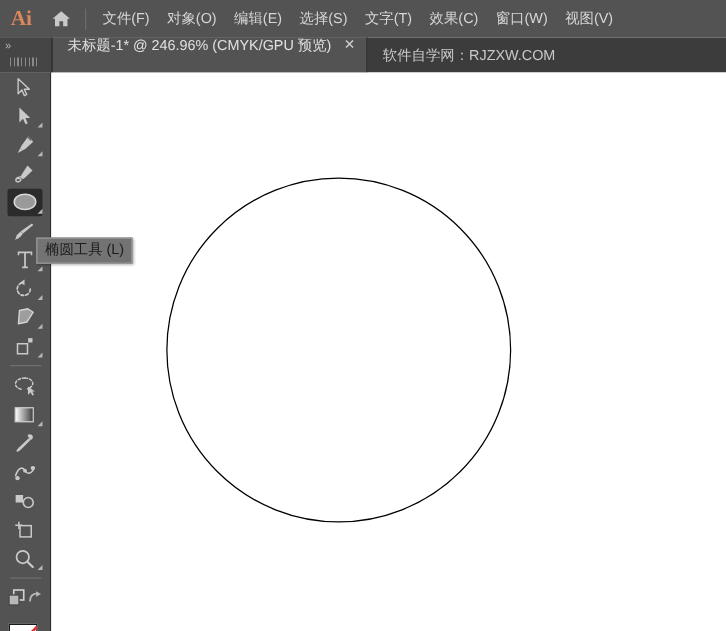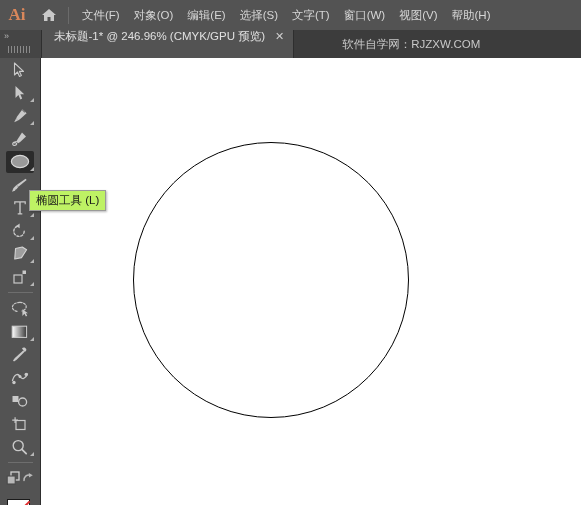--- a/index.html
+++ b/index.html
@@ -119,21 +119,20 @@
     padding: 1px 2px;
     cursor: pointer;
   }
   .watermark-text {
     display: flex;
     align-items: center;
     padding-left: 12px;
     color: #c8c8c8;
     font-size: 11.5px;
     white-space: nowrap;
-    margin-left: 36px;
   }
 
   
   #toolbar {
     position: absolute;
     left: 0; top: 58px;
     width: 41px; height: 447px;
     background: #535353;
     border-right: 1px solid #2e2e2e;
     box-sizing: border-box;
@@ -213,21 +212,21 @@
     border-radius: 50%;
     box-sizing: border-box;
     background: transparent;
   }
 
   
   #tooltip {
     position: absolute;
     left: 29px;
     top: 190px;
-    background: #bef264;
+    background: #737373;
     border: 1px solid #9a9a9a;
     color: #1c1c1c;
     font-size: 11.5px;
     padding: 2px 6px 3px 6px;
     white-space: nowrap;
     box-shadow: 1px 1px 2px rgba(0,0,0,0.28);
     z-index: 50;
     line-height: 14px;
   }
 </style>
@@ -243,23 +242,23 @@
         <path d="M8 1 L15 7 L13 7 L13 13 L9.5 13 L9.5 9 L6.5 9 L6.5 13 L3 13 L3 7 L1 7 Z" fill="#c9c9c9"></path>
       </svg>
     </div>
     <div class="menu-sep"></div>
     <div class="menu-items">
       <div class="menu-item">文件(F)</div>
       <div class="menu-item">对象(O)</div>
       <div class="menu-item">编辑(E)</div>
       <div class="menu-item">选择(S)</div>
       <div class="menu-item">文字(T)</div>
+      <div class="menu-item">效果(C)</div>
       <div class="menu-item">窗口(W)</div>
       <div class="menu-item">视图(V)</div>
-      <div class="menu-item">帮助(H)</div>
     </div>
   </div>
 
   <div id="tabbar">
     <div id="panel-expand">
       <div class="chev-expand">»</div>
       <div class="tool-grip"></div>
     </div>
     <div class="doc-tab">
       <span>未标题-1* @ 246.96% (CMYK/GPU 预览)</span>

